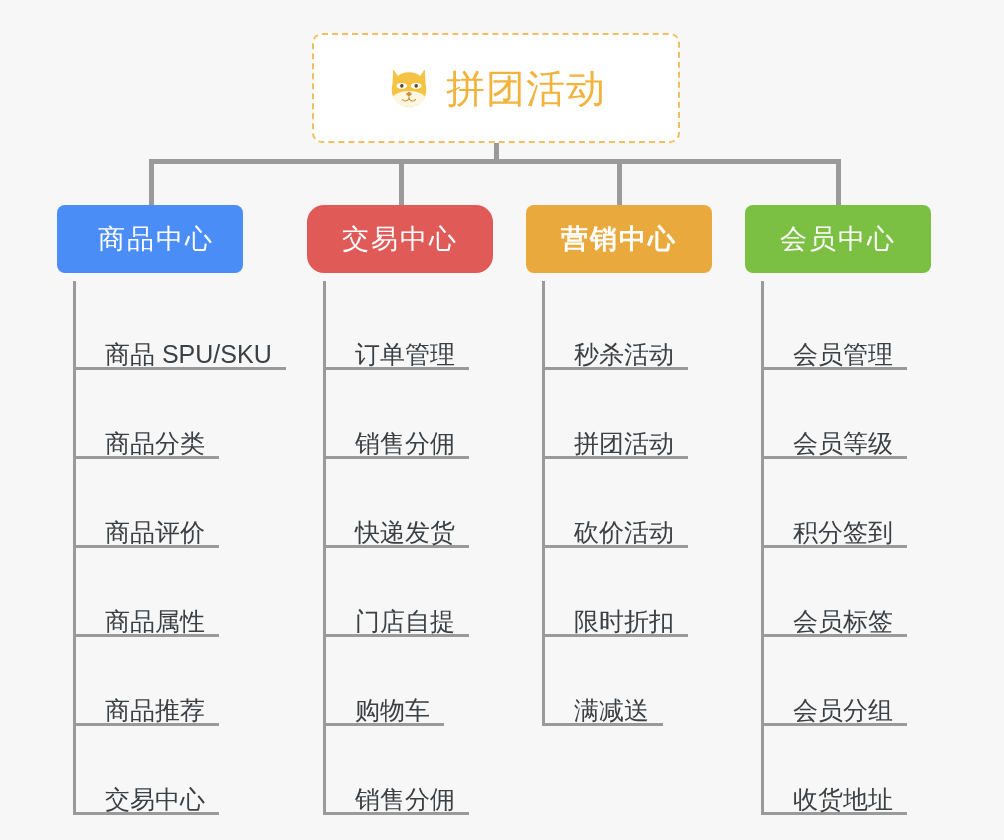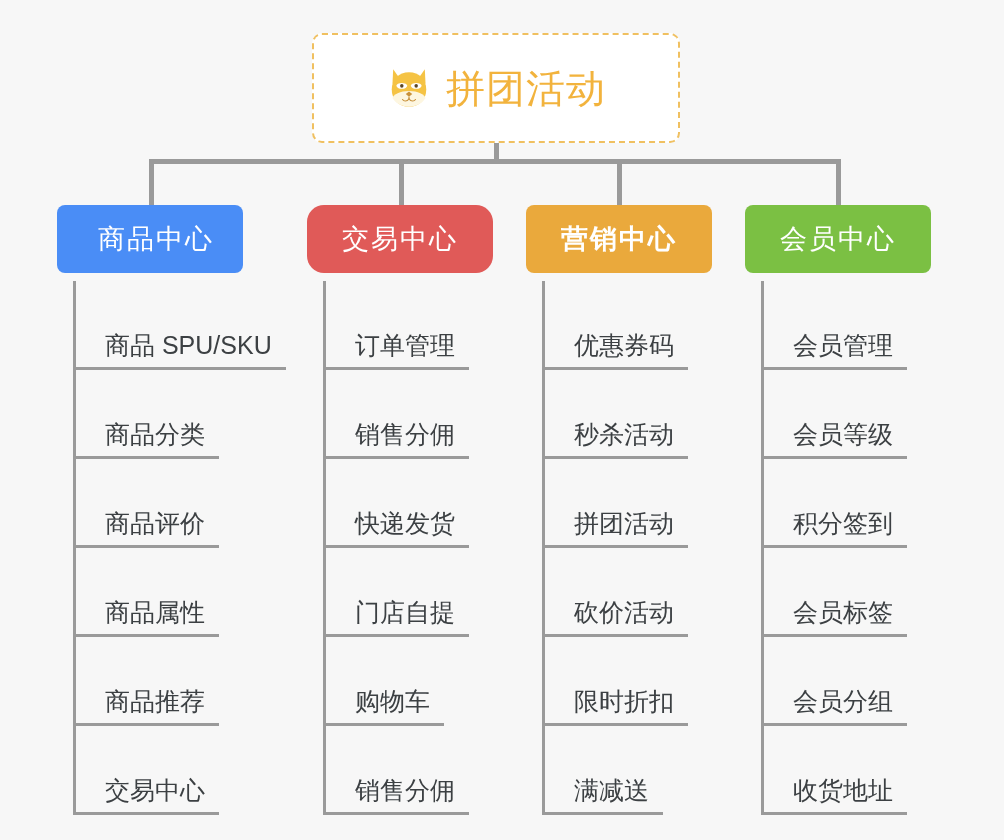--- a/index.html
+++ b/index.html
@@ -110,21 +110,20 @@
     position: relative;
     height: 89px;
     display: flex;
     align-items: flex-end;
     padding-left: 32px;
   }
   .leaf-label {
     font-size: 25px;
     color: #3c4043;
     line-height: 1;
-    padding-bottom: 9px;
     padding-right: 14px;
     border-bottom: 3px solid #9a9a9a;
     white-space: nowrap;
     display: inline-block;
     margin-left: -32px;
     padding-left: 32px;
     box-sizing: content-box;
   }
 </style>
 </head>
@@ -211,23 +210,20 @@
     </div>
   </div>
 
   <div class="column" style="left:526px;">
     <div class="cat-header" style="background:#eaa93c;font-weight:bold;">
       <span>营销中心</span>
     </div>
     <div class="leaf-list">
       <div class="leaf-spine"></div>
       <div class="leaf-item">
-          <span class="leaf-label">优惠券码</span>
-        </div>
-      <div class="leaf-item">
           <span class="leaf-label">秒杀活动</span>
         </div>
       <div class="leaf-item">
           <span class="leaf-label">拼团活动</span>
         </div>
       <div class="leaf-item">
           <span class="leaf-label">砍价活动</span>
         </div>
       <div class="leaf-item">
           <span class="leaf-label">限时折扣</span>

